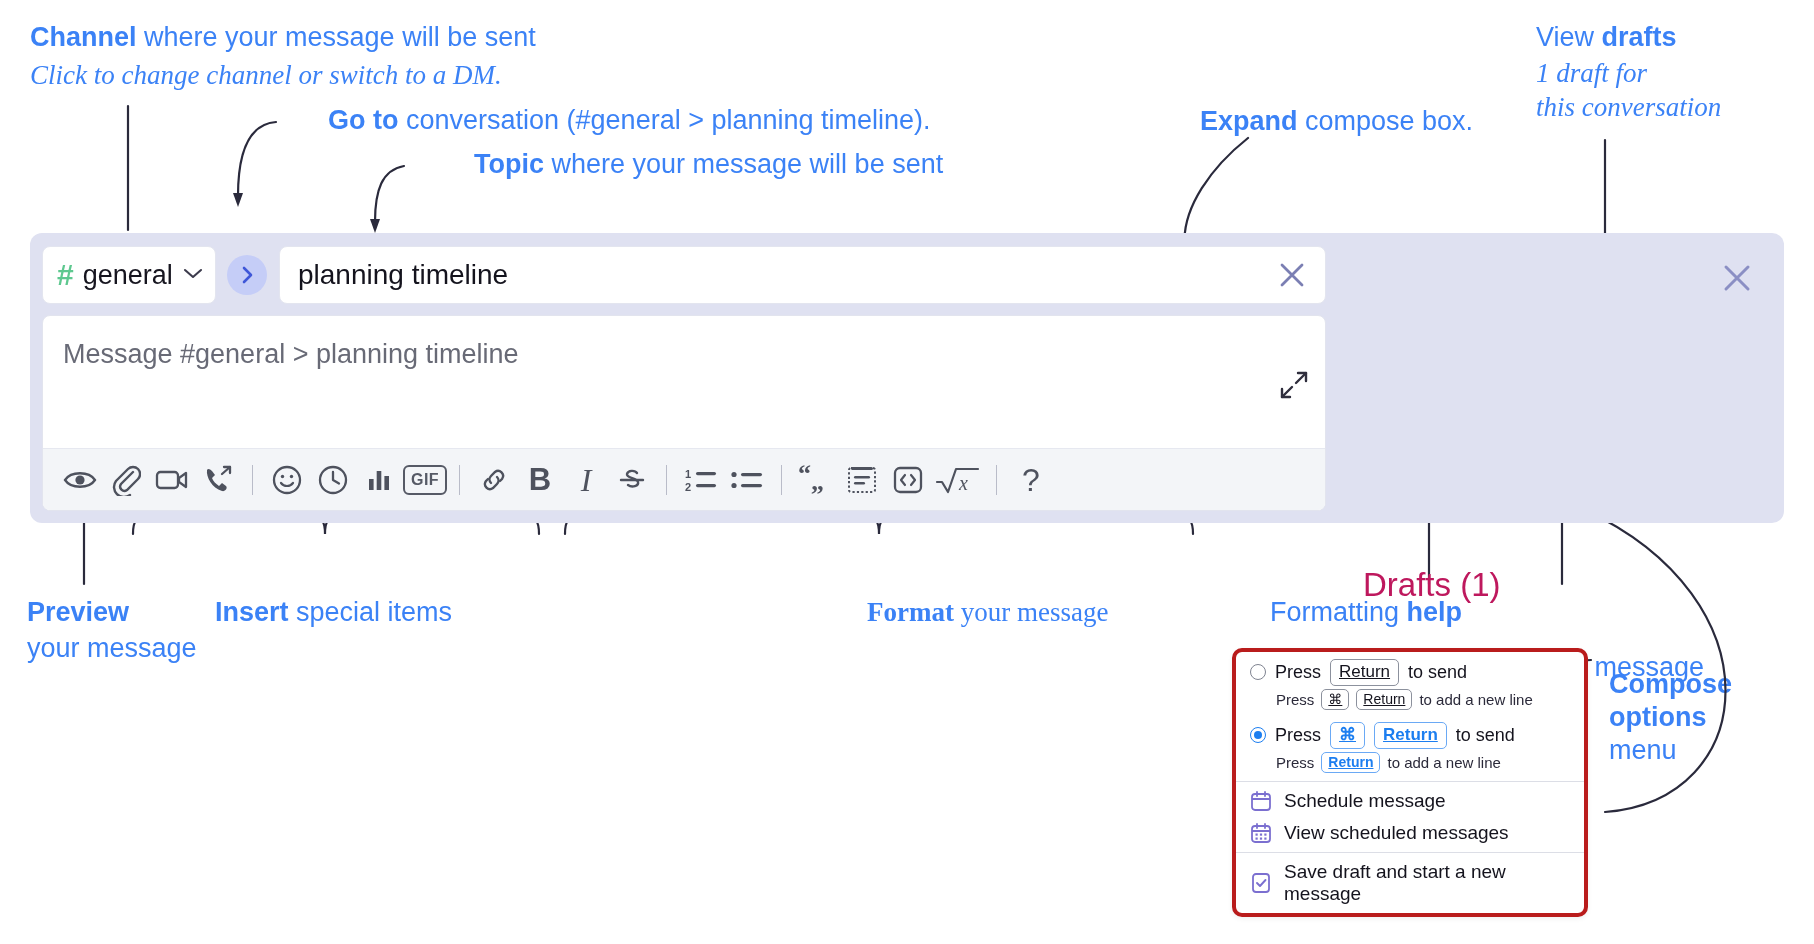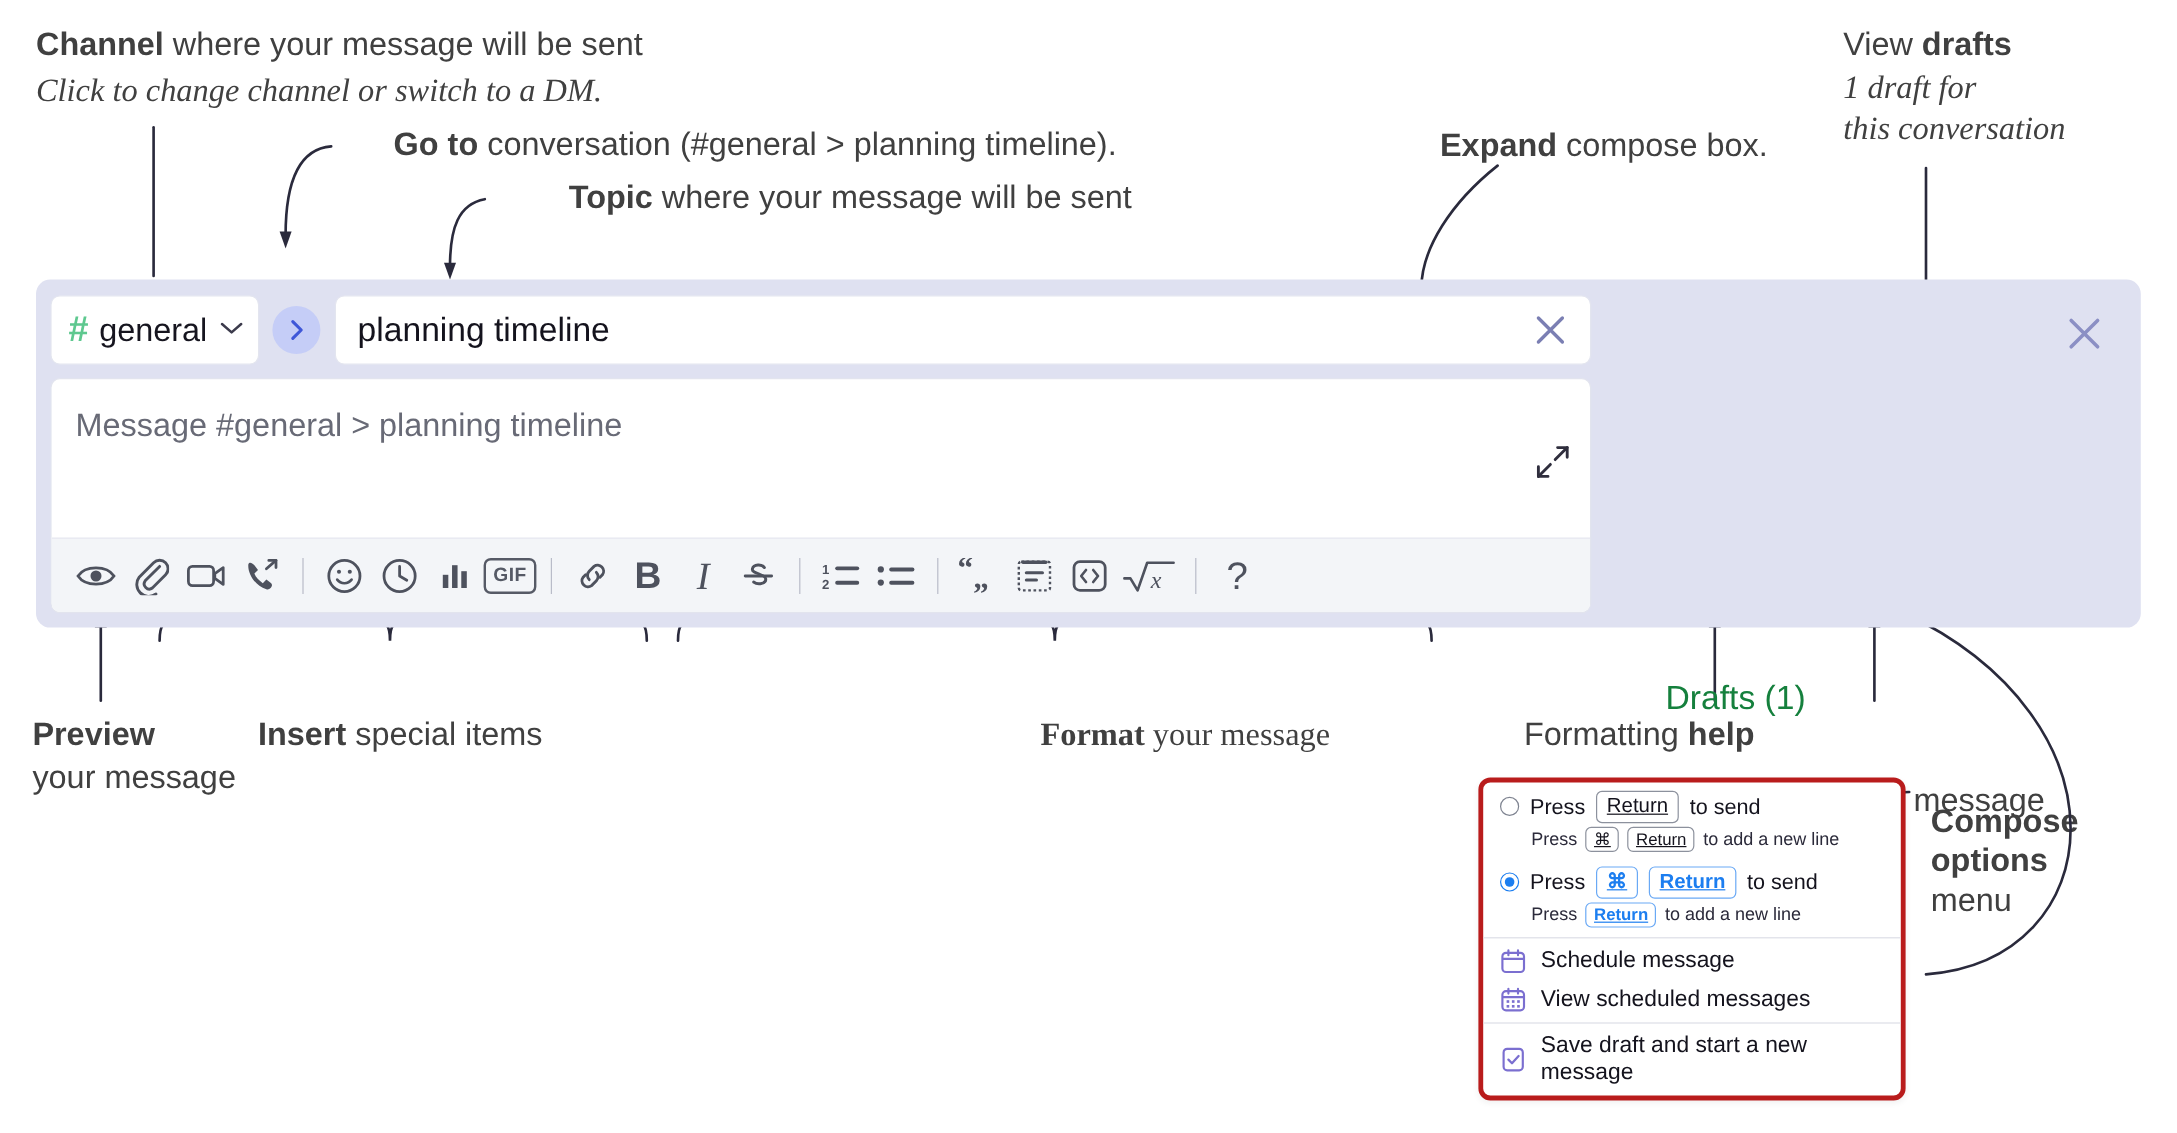--- a/index.html
+++ b/index.html
@@ -8,21 +8,21 @@
     width:1814px; height:944px;
     background:#ffffff;
     font-family:"Liberation Sans", sans-serif;
     color:#1d1c2e;
     position:relative;
     overflow:hidden;
   }
   .stage { position:absolute; inset:0; }
 
   
-  .anno { position:absolute; font-size:27px; line-height:1.18; color:#404040; white-space:nowrap; }
+  .anno { position:absolute; font-size:27px; line-height:1.18; color:#3b82f6; white-space:nowrap; }
   .anno b { font-weight:700; }
   .anno .it { font-style:italic;font-family:Liberation Serif, serif; }
 
   
   .overlay { position:absolute; inset:0; pointer-events:none; }
 
   
   #compose-panel {
     position:absolute; left:30px; top:233px; width:1754px; height:290px;
     background:#dfe1f1;
@@ -78,21 +78,21 @@
     display:flex; align-items:center; justify-content:center;
     font-size:16px; font-weight:700; letter-spacing:.4px; color:#565a66;
   }
   .tb-txt { font-size:30px; color:#4e525e; line-height:1; }
   .tb-txt.bold { font-weight:700; font-size:31px; }
   .tb-txt.ital { font-style:italic; font-family:"Liberation Serif", serif; font-size:32px; }
   .tb-txt.qm { font-size:32px; }
 
   
   #drafts-link {
-    position:absolute; left:1333px; top:333px; font-size:28px; color:#15803d;margin-left:25px;
+    position:absolute; left:1333px; top:333px; font-size:33px; color:#be185d;
   }
   #panel-close { position:absolute; right:28px; top:26px; width:38px; height:38px; }
   #send-button {
     position:absolute; left:1333px; top:438px; width:126px; height:56px;
     background:#5b5bf0; border-radius:8px; display:flex; align-items:center; justify-content:center;
   }
   #kebab { position:absolute; left:1495px; top:448px; width:30px; height:40px;
            display:flex; flex-direction:column; align-items:center; justify-content:space-between; }
   #kebab i { display:block; width:11px; height:11px; border-radius:50%; background:#7d7eba; }
 

